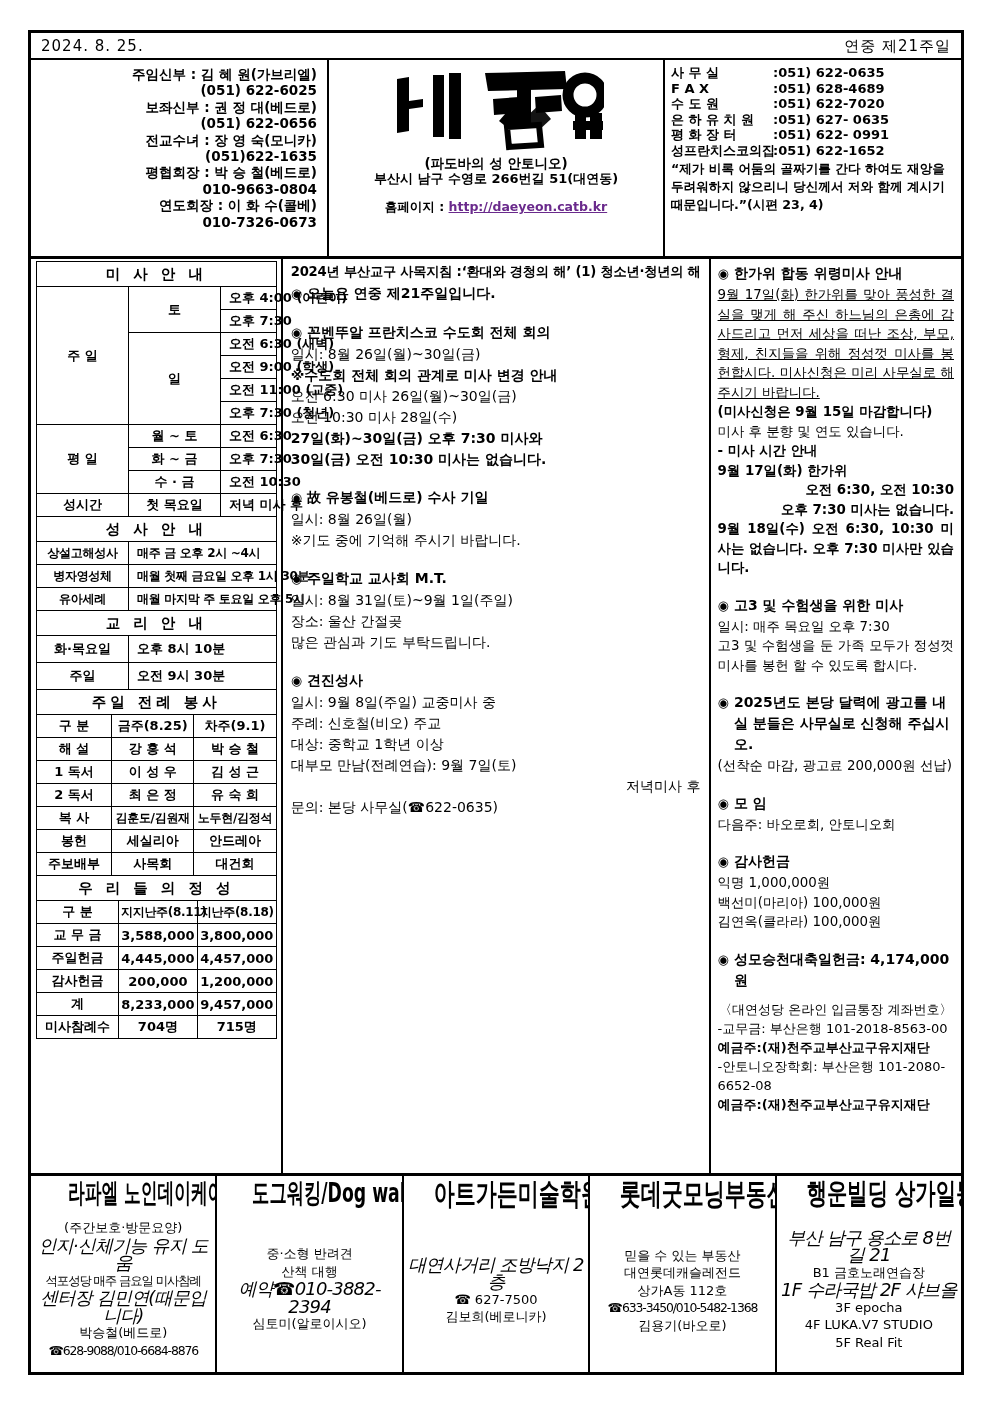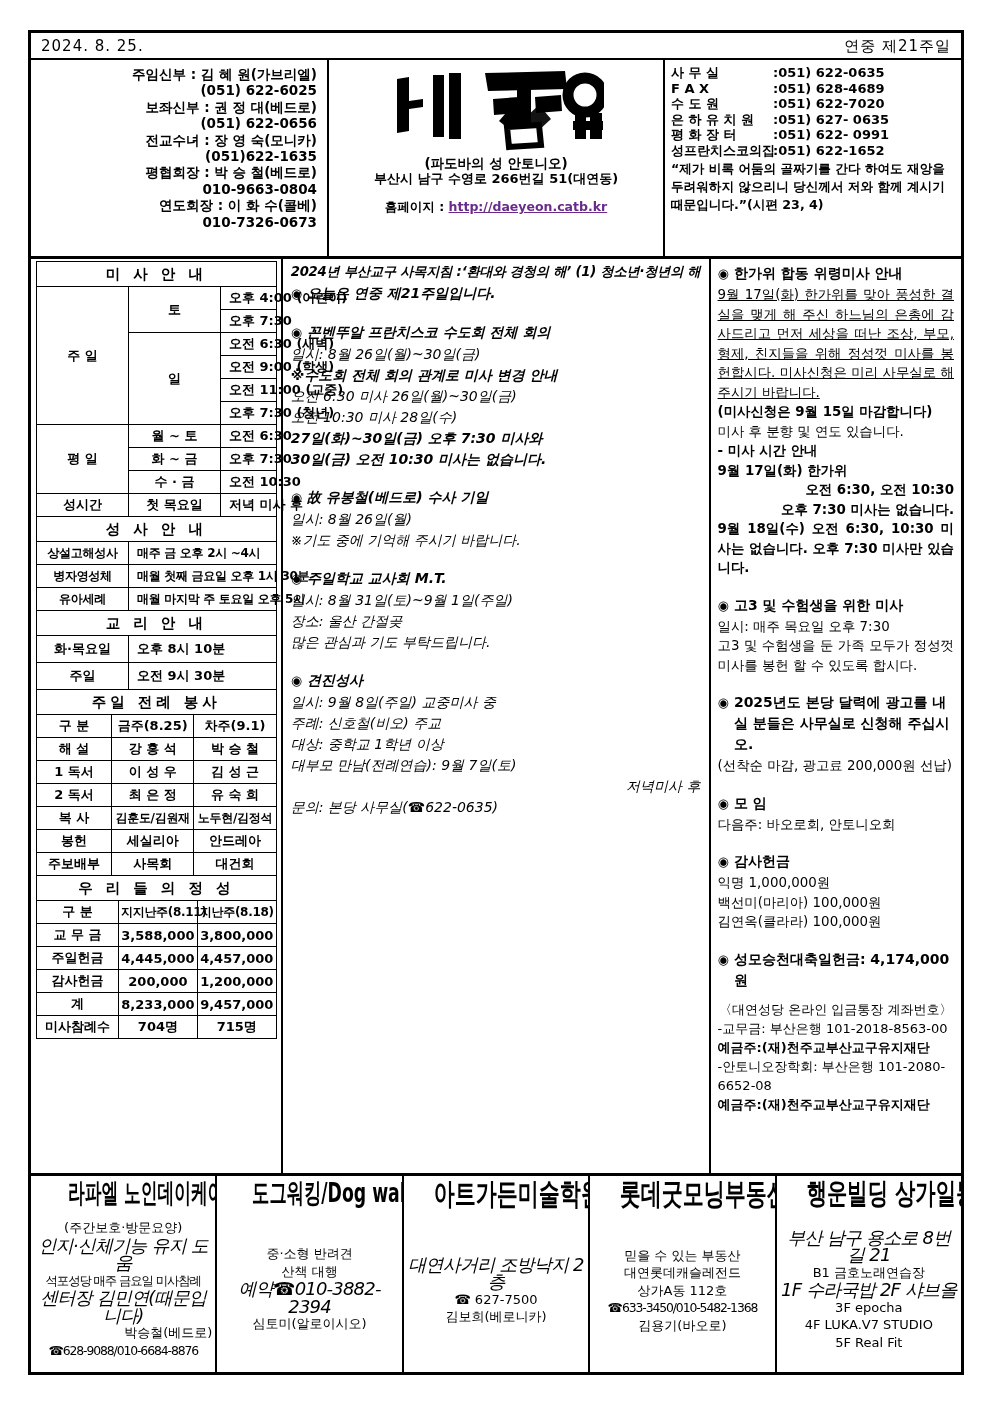--- a/index.html
+++ b/index.html
@@ -69,21 +69,21 @@
     font-size:13px;font-weight:bold;line-height:15.6px;
   }
   .hcol-right .row{display:flex;white-space:nowrap;}
   .hcol-right .k{width:102px;display:flex;justify-content:space-between;}
   .hcol-right .v{}
   .verse{font-size:12.6px;font-weight:bold;line-height:18px;margin-top:1px;}
 
   
   .body3{display:flex;flex:1 1 auto;border-bottom:3px solid #000;min-height:0;}
   .col-left{width:298px;box-sizing:border-box;border-right:2px solid #000;padding:2px 4px 2px 5px;}
-  .col-mid{flex:1;box-sizing:border-box;border-right:2px solid #000;padding:4px 8px 0 8px;font-style:italic;}
+  .col-mid{flex:1;box-sizing:border-box;border-right:2px solid #000;padding:4px 8px 0 8px;}
   .col-right{width:296px;box-sizing:border-box;padding:4px 7px 2px 7px;}
 
   
   table.t{border-collapse:collapse;width:100%;table-layout:fixed;}
   table.t td{
     border:1px solid #000;
     text-align:center;vertical-align:middle;
     font-size:13px;font-weight:bold;
     height:22px;padding:0 2px;
     white-space:nowrap;
@@ -128,21 +128,21 @@
     font-family:"DejaVu Sans","Liberation Sans",sans-serif;
     transform-origin:center top;
     line-height:1.0;
     margin-bottom:4px;
   }
   .ad-body{
     flex:1;display:flex;flex-direction:column;justify-content:center;
     text-align:center;
     font-size:13px;line-height:17.5px;
   }
-  .ad-body .r{text-align:right;}
+  .ad-body .r{}
   .ad-body .cond{letter-spacing:-0.8px;font-size:18px;font-style:italic;}
   .ad-body .cond2{letter-spacing:-1.1px;font-size:12.4px;}
 </style>
 </head>
 <body>
 
 <div class="page">
  <div class="frame">
 
   <div class="datebar">

